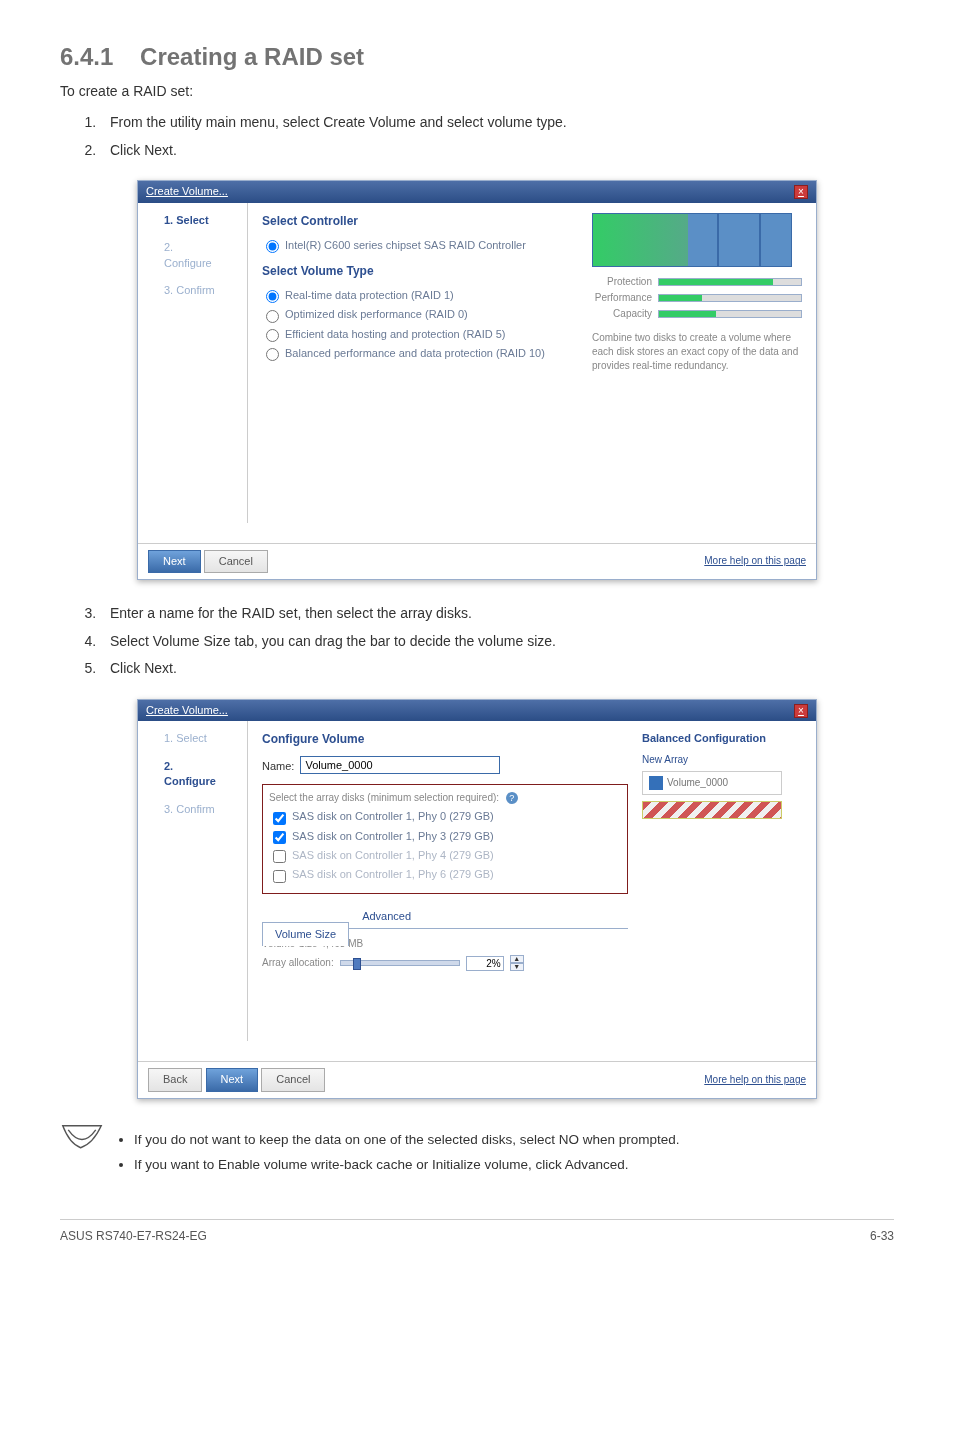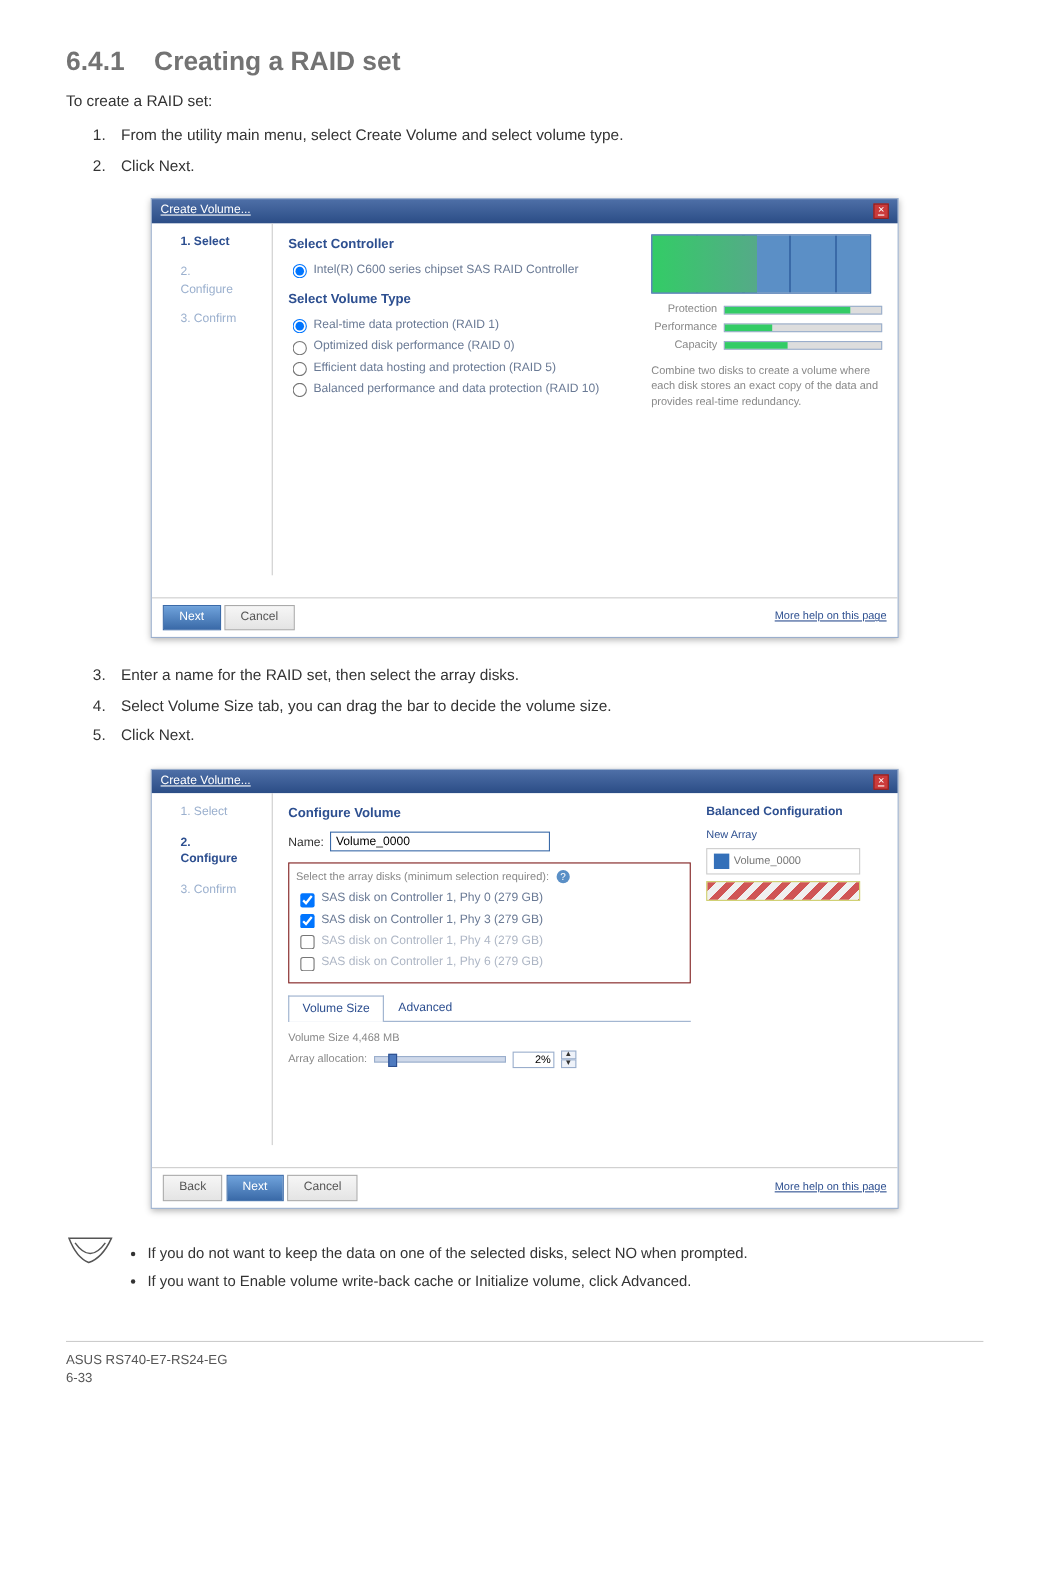--- a/index.html
+++ b/index.html
@@ -107,21 +107,21 @@
     font-size:9px;display:inline-flex;align-items:center;justify-content:center;margin-left:4px;
   }
   .tabs { display:flex; border-bottom:1px solid #9aaecc; margin-bottom:8px; }
   .tabs .tab {
     padding:4px 12px; font-size:11px; color:#2d4f90;
     border:1px solid transparent; border-bottom:none;
     cursor:pointer;
   }
   .tabs .tab.active {
     background:#fff; border-color:#9aaecc;
-    position:relative; top:1px;
+    position:relative; top:18px;
   }
   .vol-label { font-size:10px; color:#888; margin-bottom:4px; }
   .prop-panel { width:160px; }
   .prop-panel h4 { font-size:11px; font-weight:bold; color:#2d4f90; margin-bottom:6px; }
   .new-array-label { font-size:10px; color:#2d4f90; margin-bottom:4px;}
   .vol-badge {
     width:140px; padding:4px 6px; font-size:10px;
     border:1px solid #ccc; margin-bottom:6px;
     display:flex; align-items:center; gap:4px;
   }
@@ -150,21 +150,20 @@
   .note-list li { margin-bottom:6px; font-size:13.5px;}
 
   footer.page {
     border-top:1px solid #ccc;
     margin-top:38px;
     padding-top:8px;
     display:flex;
     justify-content:space-between;
     font-size:12px;
     color:#555;
-    flex-direction:column;
   }
 </style>
 </head>
 <body>
 
 <h2>
   <span>6.4.1</span>&nbsp;&nbsp;&nbsp;
   <span>Creating a RAID set</span>
 </h2>
 

